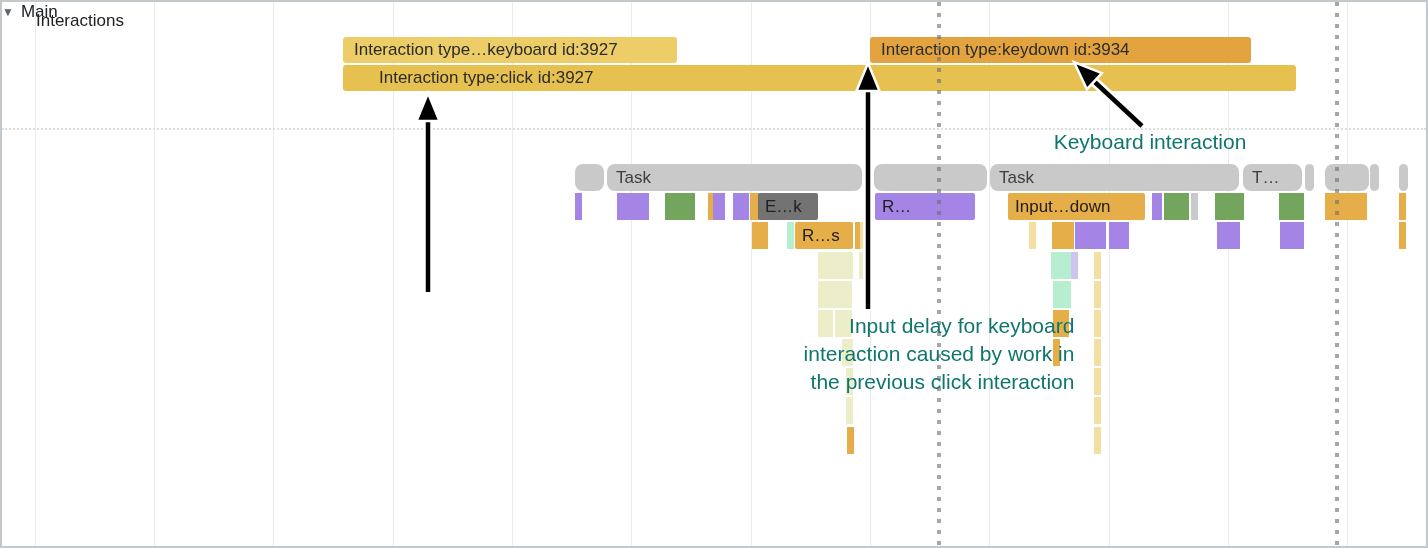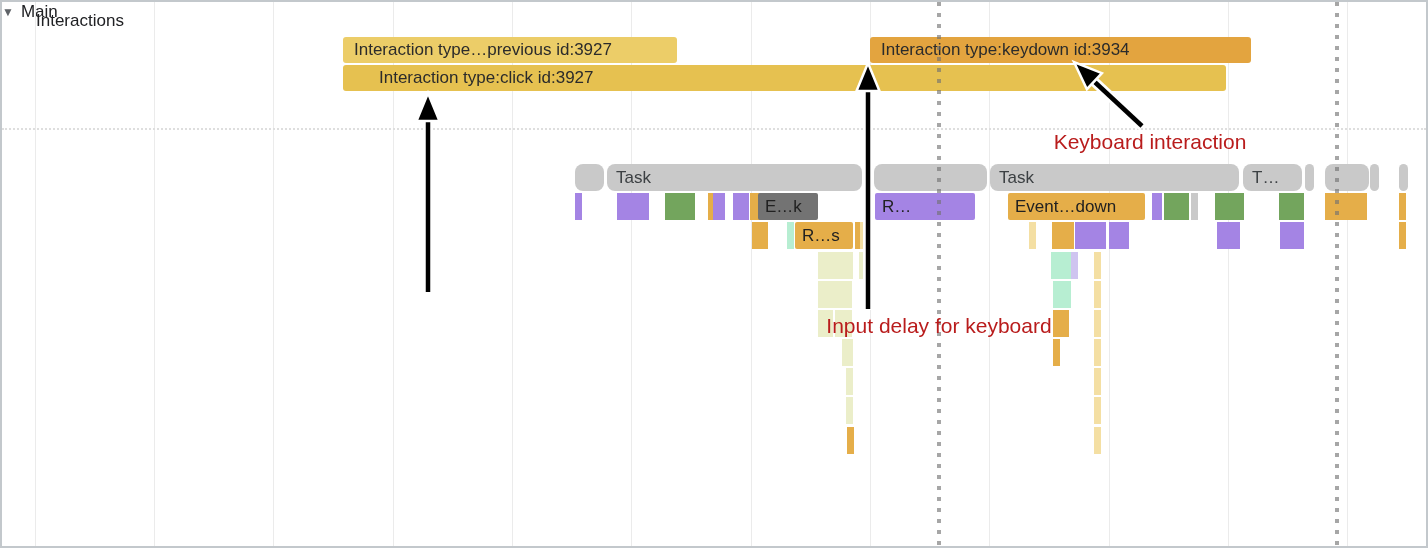--- a/index.html
+++ b/index.html
@@ -30,21 +30,21 @@
     line-height:27px;padding-left:7px;white-space:nowrap;overflow:hidden;
     box-sizing:border-box;
   }
   .fbar.labeled{border-radius:2px;}
   .guide{
     position:absolute;top:0;bottom:0;width:4px;z-index:5;
     background:repeating-linear-gradient(to bottom, rgba(112,112,112,.62) 0 4px, transparent 4px 11px);
   }
   #arrow-layer{position:absolute;left:0;top:0;z-index:10;pointer-events:none;}
   .ann-text{
-    position:absolute;z-index:10;font-size:21px;color:#b91c1c;
+    position:absolute;z-index:10;font-size:21px;color:#0f766e;
     text-align:center;white-space:nowrap;transform:translateX(-50%);
   }
   .ann-multi{line-height:28px;}
 </style>
 </head>
 <body>
 
 <div id="canvas">
 
   <div id="gridlines">
@@ -59,23 +59,23 @@
       <div class="gridline" style="left: 987px;"></div>
       <div class="gridline" style="left: 1107px;"></div>
       <div class="gridline" style="left: 1226px;"></div>
       <div class="gridline" style="left: 1345px;"></div>
     </div>
   <div class="track-separator"></div>
 
   <div class="track-label" id="interactions-label">Interactions</div>
 
   <div id="interaction-bars">
-      <div class="ibar" style="left: 341px; top: 35px; width: 334px; background: rgb(236, 205, 104);">Interaction type…previous id:3927</div>
+      <div class="ibar" style="left: 341px; top: 35px; width: 334px; background: rgb(236, 205, 104);">Interaction type…keyboard id:3927</div>
       <div class="ibar" style="left: 868px; top: 35px; width: 381px; background: rgb(227, 164, 63);">Interaction type:keydown id:3934</div>
-      <div class="ibar" style="left: 341px; top: 63px; width: 883px; background: rgb(230, 193, 80); padding-left: 36px;">Interaction type:click id:3927</div>
+      <div class="ibar" style="left: 341px; top: 63px; width: 953px; background: rgb(230, 193, 80); padding-left: 36px;">Interaction type:click id:3927</div>
     </div>
 
   <div id="main-header">
     <span id="main-collapse">▼</span>
     <span id="main-label">Main</span>
   </div>
 
   <div id="task-row">
       <div class="tseg" style="left: 573px; width: 29px;"></div>
       <div class="tseg" style="left: 605px; width: 255px;">Task</div>
@@ -94,21 +94,21 @@
       <div class="fbar" style="left: 663px; top: 191px; width: 30px; background: rgb(115, 165, 93);"></div>
       <div class="fbar" style="left: 706px; top: 191px; width: 2px; background: rgb(229, 174, 73);"></div>
       <div class="fbar" style="left: 711px; top: 191px; width: 12px; background: rgb(164, 132, 228);"></div>
       <div class="fbar" style="left: 731px; top: 191px; width: 2px; background: rgb(164, 132, 228);"></div>
       <div class="fbar" style="left: 735px; top: 191px; width: 2px; background: rgb(164, 132, 228);"></div>
       <div class="fbar" style="left: 738px; top: 191px; width: 9px; background: rgb(164, 132, 228);"></div>
       <div class="fbar" style="left: 748px; top: 191px; width: 22px; background: rgb(229, 174, 73);"></div>
       <div class="fbar" style="left: 785px; top: 191px; width: 2px; background: rgb(183, 238, 210);"></div>
       <div class="fbar labeled" style="left: 756px; top: 191px; width: 60px; background: #737373;">E…k</div>
       <div class="fbar labeled" style="left: 873px; top: 191px; width: 100px; background: rgb(164, 132, 228);">R…</div>
-      <div class="fbar labeled" style="left: 1006px; top: 191px; width: 137px; background: rgb(229, 174, 73);">Event…down</div>
+      <div class="fbar labeled" style="left: 1006px; top: 191px; width: 137px; background: rgb(229, 174, 73);">Input…down</div>
       <div class="fbar" style="left: 1150px; top: 191px; width: 10px; background: rgb(164, 132, 228);"></div>
       <div class="fbar" style="left: 1162px; top: 191px; width: 25px; background: rgb(115, 165, 93);"></div>
       <div class="fbar" style="left: 1189px; top: 191px; width: 3px; background: rgb(201, 201, 201);"></div>
       <div class="fbar" style="left: 1213px; top: 191px; width: 29px; background: rgb(115, 165, 93);"></div>
       <div class="fbar" style="left: 1277px; top: 191px; width: 25px; background: rgb(115, 165, 93);"></div>
       <div class="fbar" style="left: 1323px; top: 191px; width: 42px; background: rgb(229, 174, 73);"></div>
       <div class="fbar" style="left: 1397px; top: 191px; width: 6px; background: rgb(229, 174, 73);"></div>
       <div class="fbar" style="left: 750px; top: 220px; width: 16px; background: rgb(229, 174, 73);"></div>
       <div class="fbar" style="left: 785px; top: 220px; width: 2px; background: rgb(183, 238, 210);"></div>
       <div class="fbar labeled" style="left: 793px; top: 220px; width: 58px; background: rgb(229, 174, 73);">R…s</div>
@@ -167,15 +167,17 @@
       <line x1="1090" y1="77.5" x2="1140" y2="124" stroke="#000000" stroke-width="4.5"></line>
       <polygon points="1072,60 1084.9,87.2 1099.9,71.2" fill="#000000" stroke="#ffffff" stroke-width="2.5"></polygon>
     </g>
   </svg>
 
 
   <div class="ann-text" style="left:1148px;top:128px;">Keyboard interaction</div>
 
   <div class="ann-text ann-multi" style="left:937px;top:310px;text-align:right;">
     <div>Input delay for keyboard</div>
+    <div>interaction caused by work in</div>
+    <div>the previous click interaction</div>
   </div>
 
 </div>
 
 </body></html>

